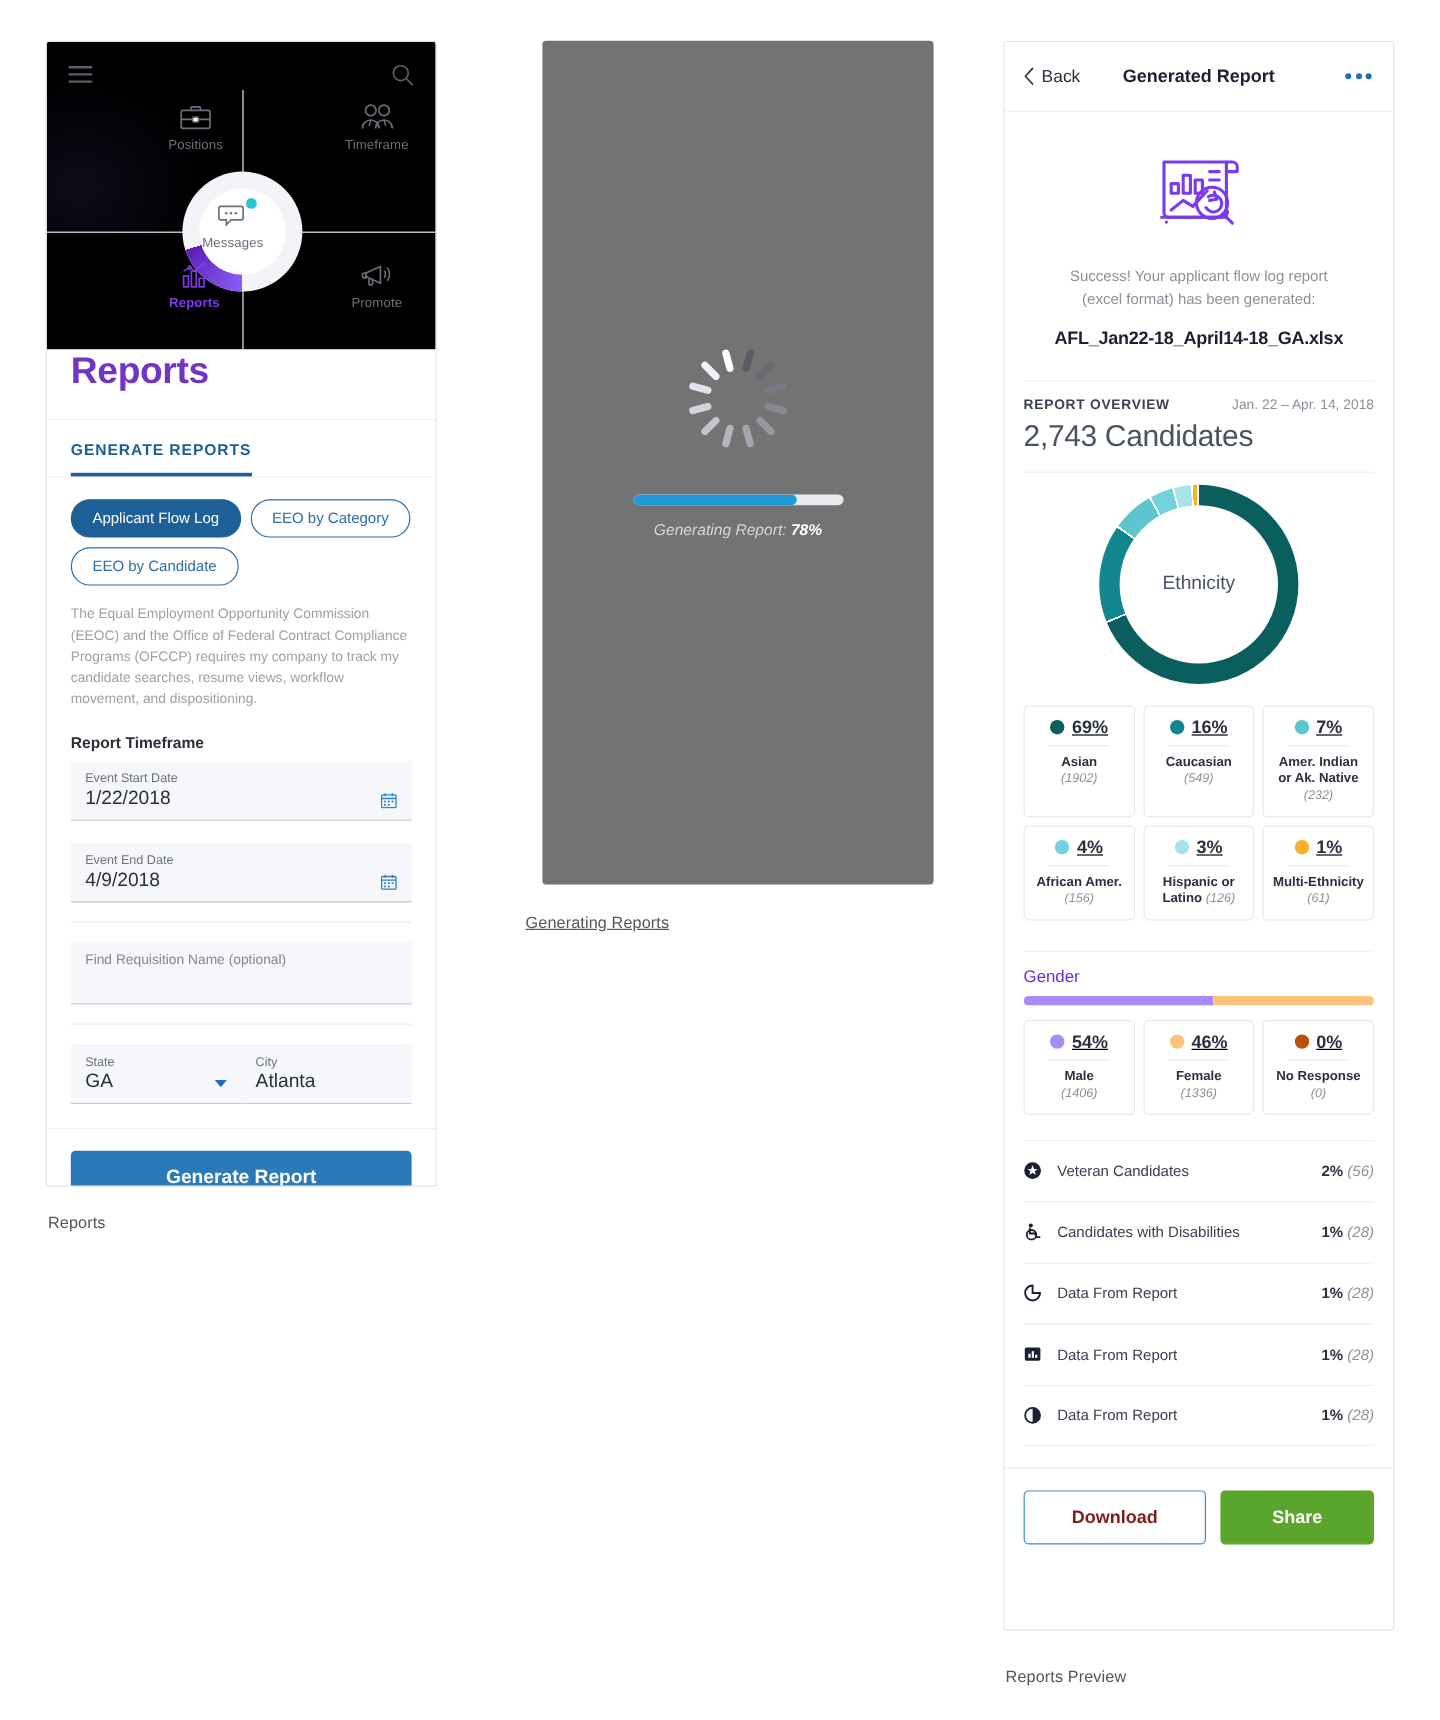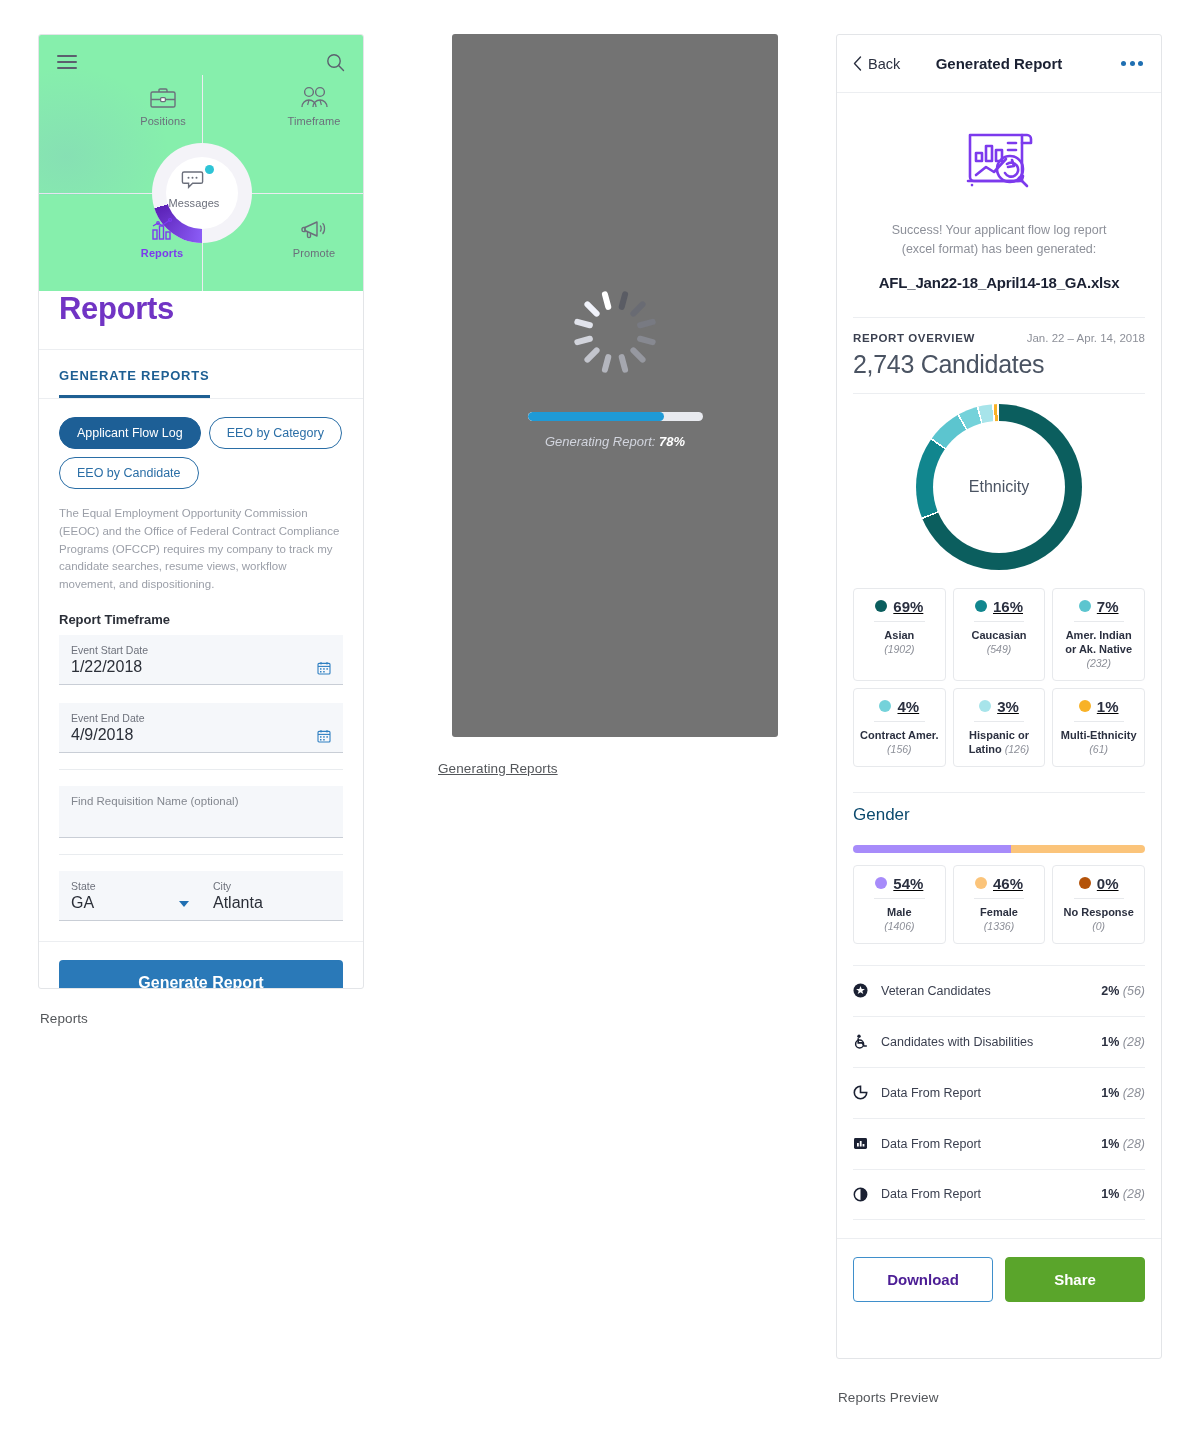--- a/index.html
+++ b/index.html
@@ -22,21 +22,21 @@
   .caption {
     position: absolute;
     font-size: 13.5px;
     color: #53565a;
     letter-spacing: .1px;
   }
 
   
   #panel-reports { left: 38px; top: 34px; width: 326px; height: 955px; }
 
-  .p1-top { position: relative; height: 256px; background:#86efac; overflow:hidden; }
+  .p1-top { position: relative; height: 256px; background:#000000; overflow:hidden; }
   .hamburger { position:absolute; left:18px; top:20px; width:20px; height:14px; }
   .hamburger i { display:block; height:2px; background:#5b5f6e; border-radius:1px; margin-bottom:4px; }
   .searchicon { position:absolute; right:18px; top:18px; width:19px; height:19px; }
 
   .radial { position:absolute; left:0; top:40px; width:326px; height:216px; }
   .radial .vline { position:absolute; left:163px; top:0; width:1px; height:216px; background:#ececf1; }
   .radial .hline { position:absolute; left:0; top:118px; width:326px; height:1px; background:#ececf1; }
   .ring-wrap { position:absolute; left:113px; top:68px; width:100px; height:100px; }
   .ring-bg {
     position:absolute; inset:0; border-radius:50%;
@@ -150,35 +150,35 @@
     text-align:center; background:#fff;
   }
   .card-top { display:flex; align-items:center; justify-content:center; gap:6px; padding-bottom:6px;text-decoration:underline; }
   .dot { width:12px; height:12px; border-radius:50%; display:inline-block; }
   .pct { font-size:15px; font-weight:bold; color:#2b3040; }
   .card-rule { height:1px; background:#e7e9ec; width:64%; margin:0 auto 6px auto; }
   .card-name { font-size:11px; font-weight:bold; color:#2b3040; line-height:1.3; }
   .card-n { font-size:10.5px; color:#8d9099; font-style:italic; font-weight:normal; }
 
   .gender-sec { padding: 12px 16px 0 16px; }
-  .gender-label { font-size:17px; color:#0c4a6e; margin-bottom:20px; }
+  .gender-label { font-size:14px; color:#6d28d9; margin-bottom:9px; }
   .gbar { display:flex; height:8px; border-radius:4px; overflow:hidden; margin-bottom:12px; }
 
   .rowlist { padding: 14px 16px 0 16px; }
   .lrow { display:flex; align-items:center; height:51px; border-top:1px solid #eceef1; }
   .lrow .licon { width:28px; display:flex; align-items:center; color:#1b2133; }
   .lrow .ltext { flex:1; font-size:12.5px; color:#3b4050; }
   .lrow .lval { font-size:12.5px; color:#8d9099; font-style:italic; }
   .lrow .lval b { color:#2b3040; font-style:normal; }
   .rowlist .lrow:last-child { border-bottom:1px solid #eceef1; }
 
   .p3-footer { border-top:1px solid #eceef1; margin-top:18px; padding:18px 16px 22px 16px; display:flex; gap:12px; }
   .btn-outline {
-    flex:1; background:#fff; border:1px solid #3f8fcb; color:#4c1d95; border-radius:4px;
-    padding:13px 0; font-size:15px; font-weight:bold; font-family:inherit; cursor:pointer;
+    flex:1; background:#fff; border:1px solid #3f8fcb; color:#7f1d1d; border-radius:4px;
+    padding:13px 12px; font-size:15px; font-weight:bold; font-family:inherit; cursor:pointer;
   }
   .btn-green {
     flex:1; background:#5aa52b; border:1px solid #5aa52b; color:#fff; border-radius:4px;
     padding:13px 0; font-size:15px; font-weight:bold; font-family:inherit; cursor:pointer;
   }
 
   #cap-reports    { left:40px;  top:1011px; }
   #cap-generating { left:438px; top:761px;text-decoration:underline; }
   #cap-preview    { left:838px; top:1390px; }
 </style>
@@ -475,21 +475,21 @@
       </div>
     </div>
 
     <div class="cards">
       <div class="card">
         <div class="card-top">
             <span class="dot" style="background:#74d2da"></span>
             <span class="pct">4%</span>
           </div>
         <div class="card-rule"></div>
-        <div class="card-name"><span>Contract Amer.</span><br><span class="card-n">(156)</span></div>
+        <div class="card-name"><span>African Amer.</span><br><span class="card-n">(156)</span></div>
       </div>
       <div class="card">
         <div class="card-top">
             <span class="dot" style="background:#a7e4ea"></span>
             <span class="pct">3%</span>
           </div>
         <div class="card-rule"></div>
         <div class="card-name"><span>Hispanic or Latino</span> <span class="card-n">(126)</span></div>
       </div>
       <div class="card">

